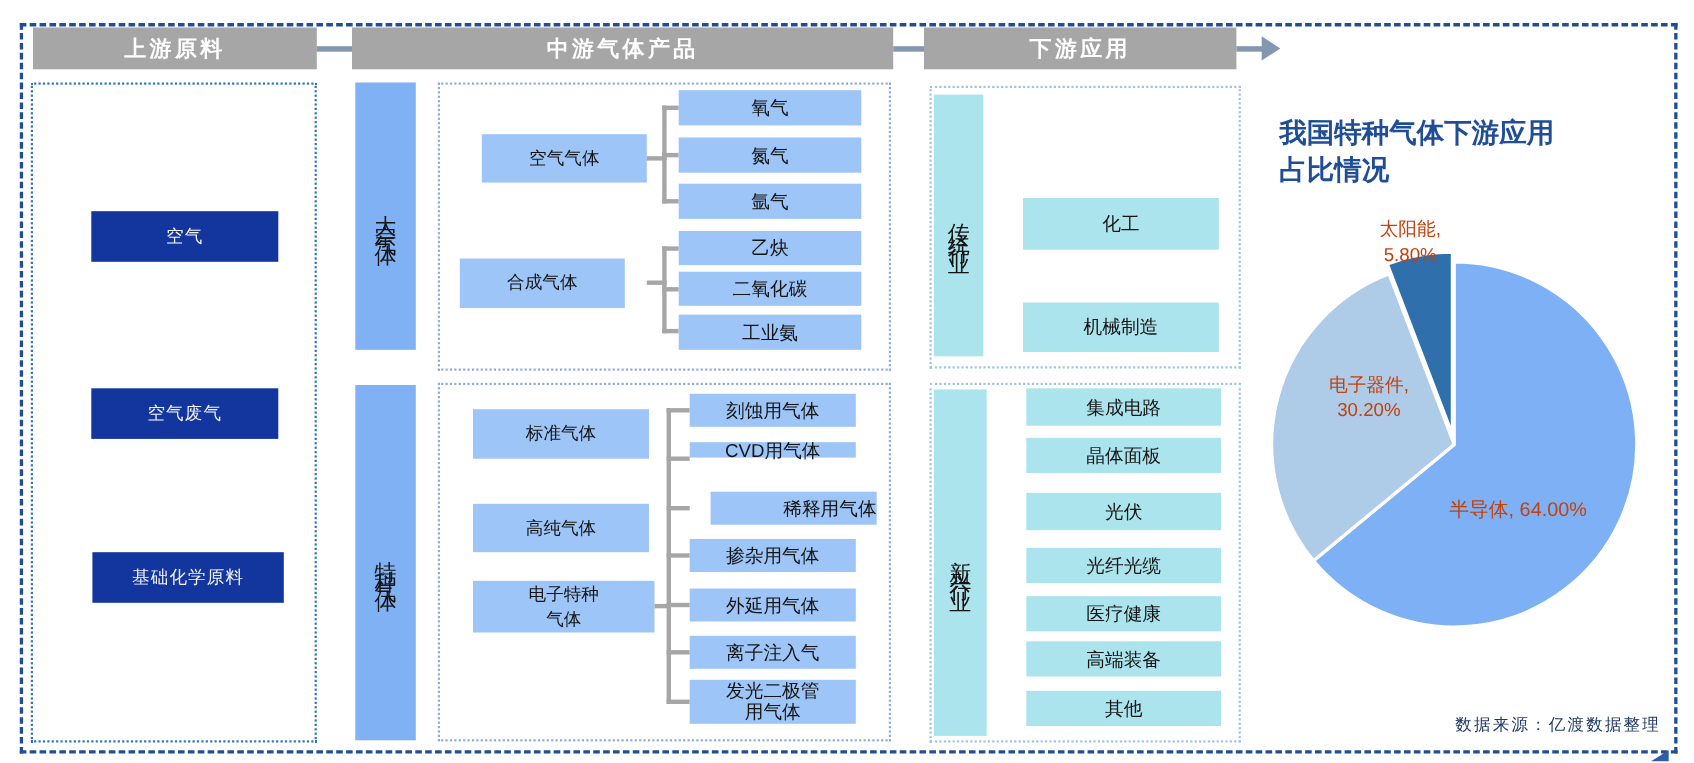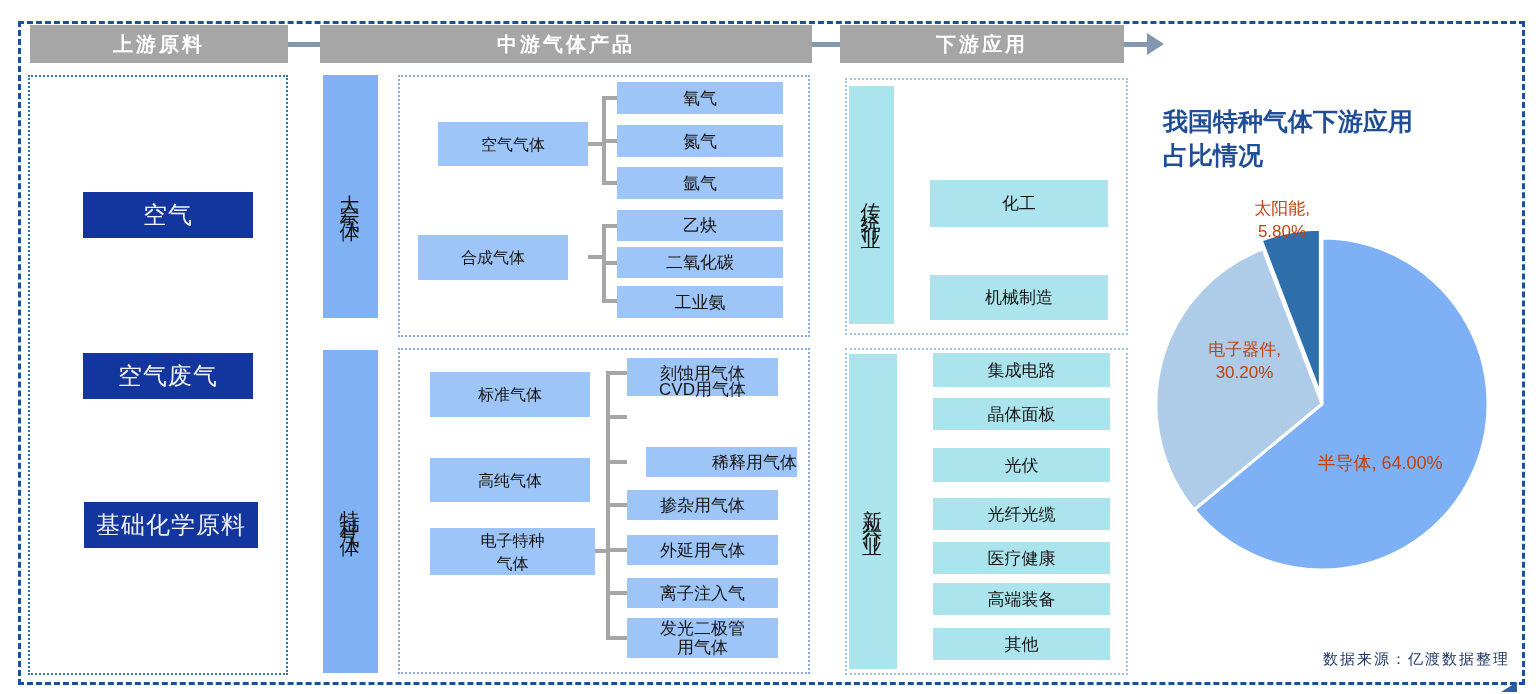--- a/index.html
+++ b/index.html
@@ -4,21 +4,21 @@
 <style>
   * { box-sizing: border-box; margin: 0; padding: 0; }
   html,body { background:#fff; }
   body { font-family: "Liberation Sans", sans-serif; }
   #stage { position: relative; width: 1540px; height: 694px; background: #fff; overflow: hidden; }
   .abs { position: absolute; }
   .cen { display:flex; align-items:center; justify-content:center; text-align:center; }
   .pre { white-space: pre-line; }
   .hdr { background:#a6a6a6; color:#ffffff; font-weight:bold; font-size:20px; letter-spacing:3px; }
   .conn { background:#8497b0; }
-  .navy { background:#12369e; color:#f2f2f2; font-size:24px; letter-spacing:1px; }
+  .navy { background:#12369e; color:#f2f2f2; font-size:16px; letter-spacing:1px; }
   .dotted1 { border:2px dotted #2e75b6; }
   .dotted2 { border:2px dotted #8faadc; }
   .dotted3 { border:2px dotted #9dc3e6; }
   .vbarB { background:#7fb1f4; }
   .vbarC { background:#ace4ee; }
   .vtext { writing-mode: vertical-lr; text-orientation: upright; font-size:20px; letter-spacing:9px; color:#141414; }
   .pbox { background:#9ec5f7; color:#141414; font-size:16px; line-height:23px; }
   .sbox { background:#9ec5f7; color:#141414; font-size:17px; line-height:19px; }
   .cybox { background:#ace4ee; color:#141414; font-size:17px; }
   .tree { background:#a6a6a6; }
@@ -125,21 +125,21 @@
   <div class="abs tree" style="left:606px; top:415px; width:21px; height:4px;"></div>
   <div class="abs tree" style="left:606px; top:460px; width:21px; height:4px;"></div>
   <div class="abs tree" style="left:606px; top:503px; width:21px; height:4px;"></div>
   <div class="abs tree" style="left:606px; top:548px; width:21px; height:4px;"></div>
   <div class="abs tree" style="left:606px; top:591px; width:21px; height:4px;"></div>
   <div class="abs tree" style="left:606px; top:636px; width:21px; height:4px;"></div>
 
   <div class="abs sbox cen" style="left:627px; top:358px; width:151px; height:30px;">
     <span>刻蚀用气体</span>
   </div>
-  <div class="abs sbox cen" style="left:627px; top:382px; width:151px; height:14px;">
+  <div class="abs sbox cen" style="left:627px; top:402px; width:151px; height:14px;">
     <span>CVD用气体</span>
   </div>
   <div class="abs sbox cen" style="left:646px; top:447px; width:151px; height:30px;justify-content:flex-end;">
     <span>稀释用气体</span>
   </div>
   <div class="abs sbox cen" style="left:627px; top:490px; width:151px; height:30px;">
     <span>掺杂用气体</span>
   </div>
   <div class="abs sbox cen" style="left:627px; top:535px; width:151px; height:30px;">
     <span>外延用气体</span>

